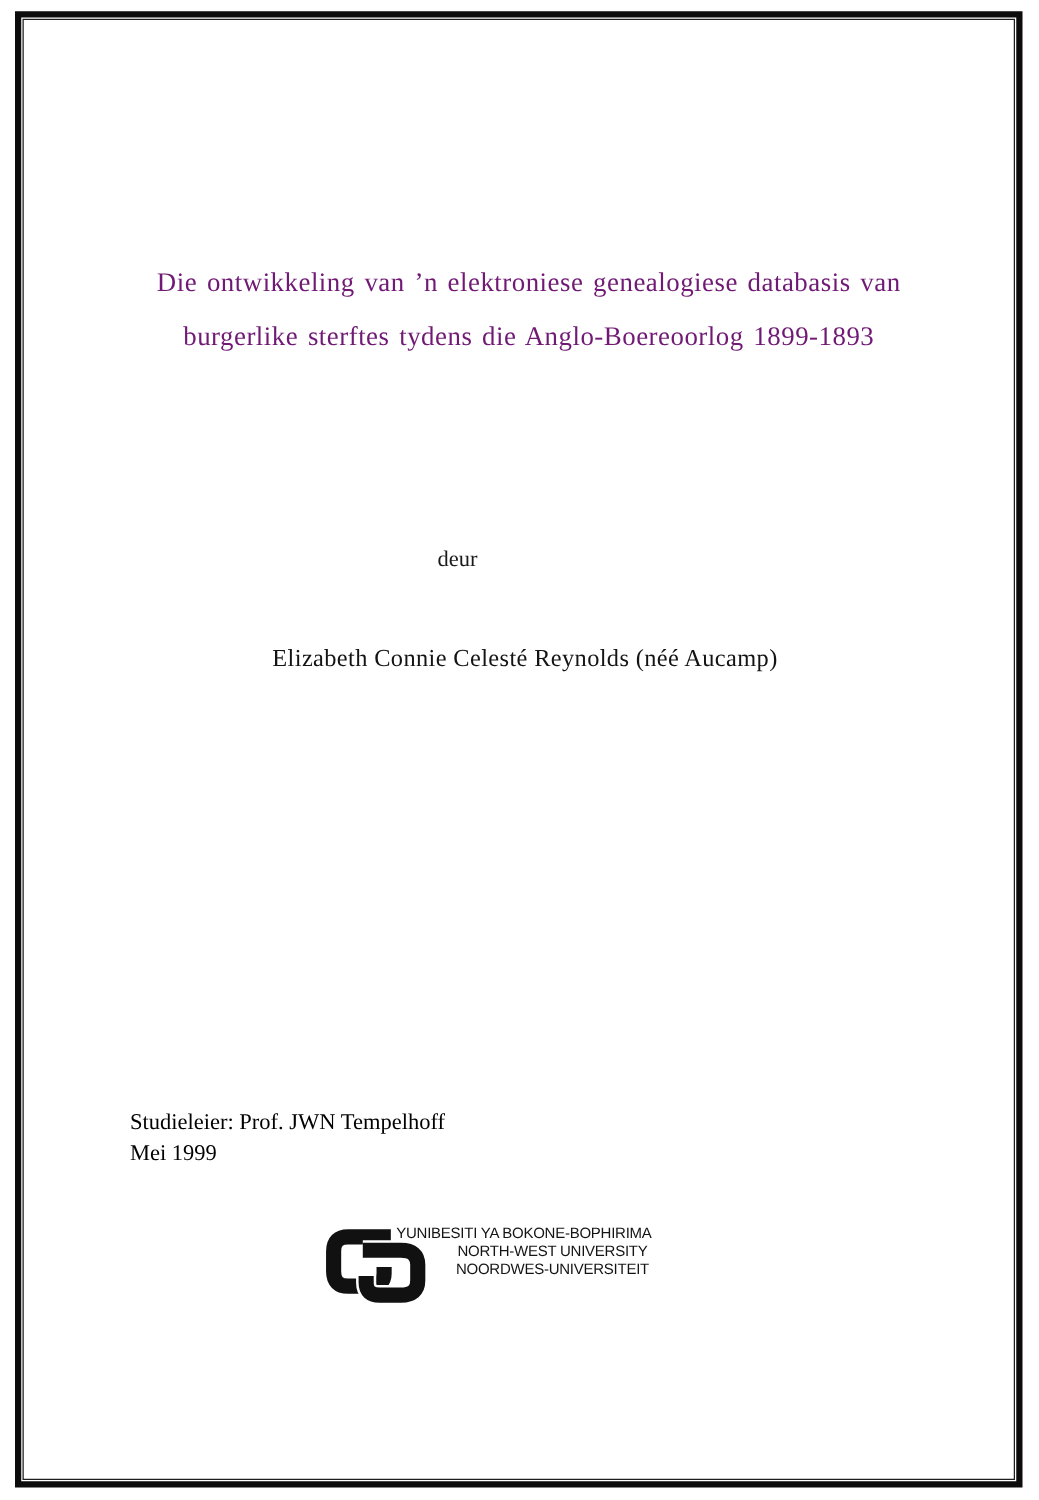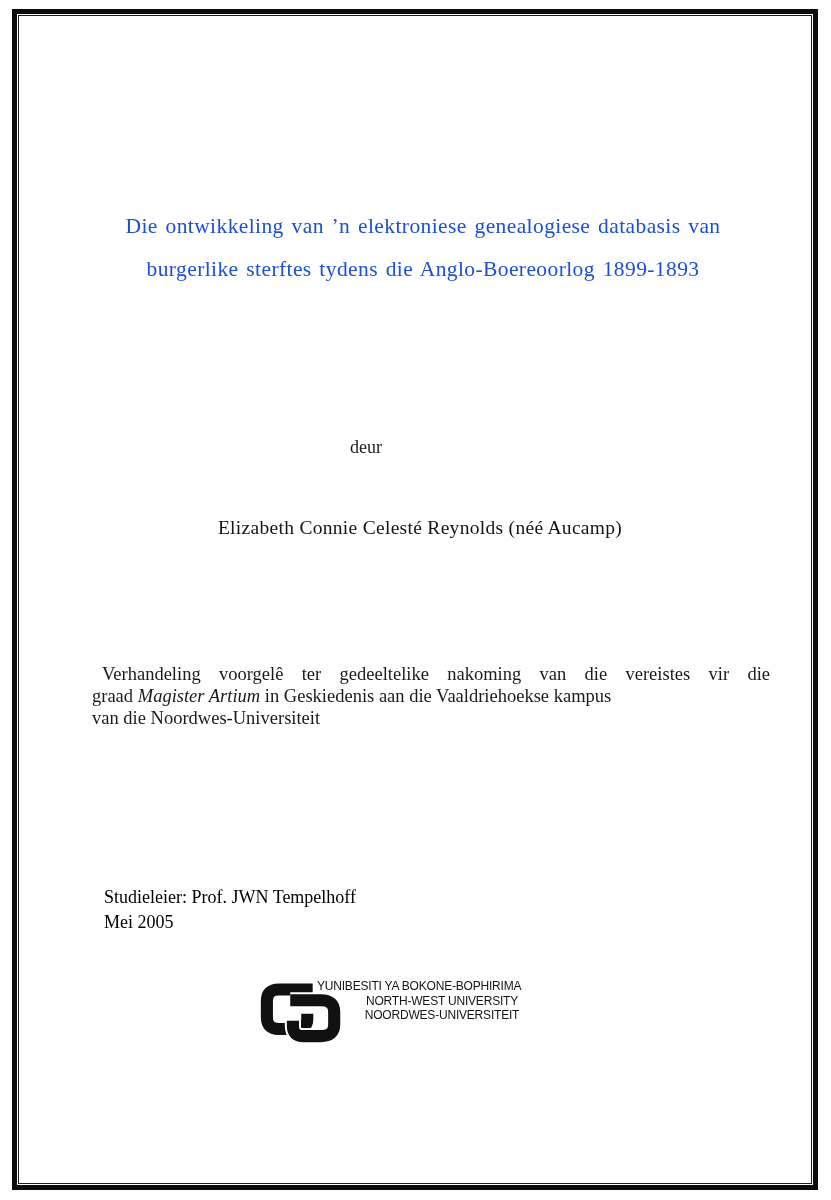--- a/index.html
+++ b/index.html
@@ -31,21 +31,21 @@
   .title-block {
     position: absolute;
     top: 205px;
     left: 70px;
     width: 706px;
     text-align: center;
     font-size: 21.5px;
     line-height: 43px;
     letter-spacing: 0.4px;
     word-spacing: 2px;
-    color: #1d4ed8;
+    color: #701a75;
   }
 
   .byline {
     position: absolute;
     top: 437px;
     left: 0;
     width: 732px;
     text-align: center;
     font-size: 18px;
     color: #1a1a1a;
@@ -127,31 +127,24 @@
 
   <div class="title-block">
     <div>Die ontwikkeling van ’n elektroniese genealogiese databasis van</div>
     <div>burgerlike sterftes tydens die Anglo-Boereoorlog 1899-1893</div>
   </div>
 
   <div class="byline">deur</div>
 
   <div class="author">Elizabeth Connie Celesté Reynolds (néé Aucamp)</div>
 
-  <div class="statement">
-    <div class="justified">Verhandeling voorgelê ter gedeeltelike nakoming van die vereistes vir die</div>
-    <div><span>graad</span>
-      <span class="degree-italic">Magister Artium</span>
-      <span>in Geskiedenis aan die Vaaldriehoekse kampus</span></div>
-    <div>van die Noordwes-Universiteit</div>
-  </div>
 
   <div class="supervisor-block">
     <div>Studieleier: Prof. JWN Tempelhoff</div>
-    <div>Mei 2005</div>
+    <div>Mei 1999</div>
   </div>
 
   <div class="logo">
     <svg class="logo-mark" width="96" height="70" viewBox="0 0 100 78" aria-hidden="true">
 
       <path d="M63 15 H25 Q12 15 12 28 V46 Q12 59 25 59 H44 Q57 59 57 48 V42" fill="none" stroke="#111111" stroke-width="13.5"></path>
 
       <path d="M38 27 H72 Q87 27 87 40 V54 Q87 67 72 67 H53 Q41 67 41 56 V50" fill="none" stroke="#ffffff" stroke-width="18"></path>
 
       <path d="M38 27 H72 Q87 27 87 40 V54 Q87 67 72 67 H53 Q41 67 41 56 V50" fill="none" stroke="#111111" stroke-width="13.5"></path>

